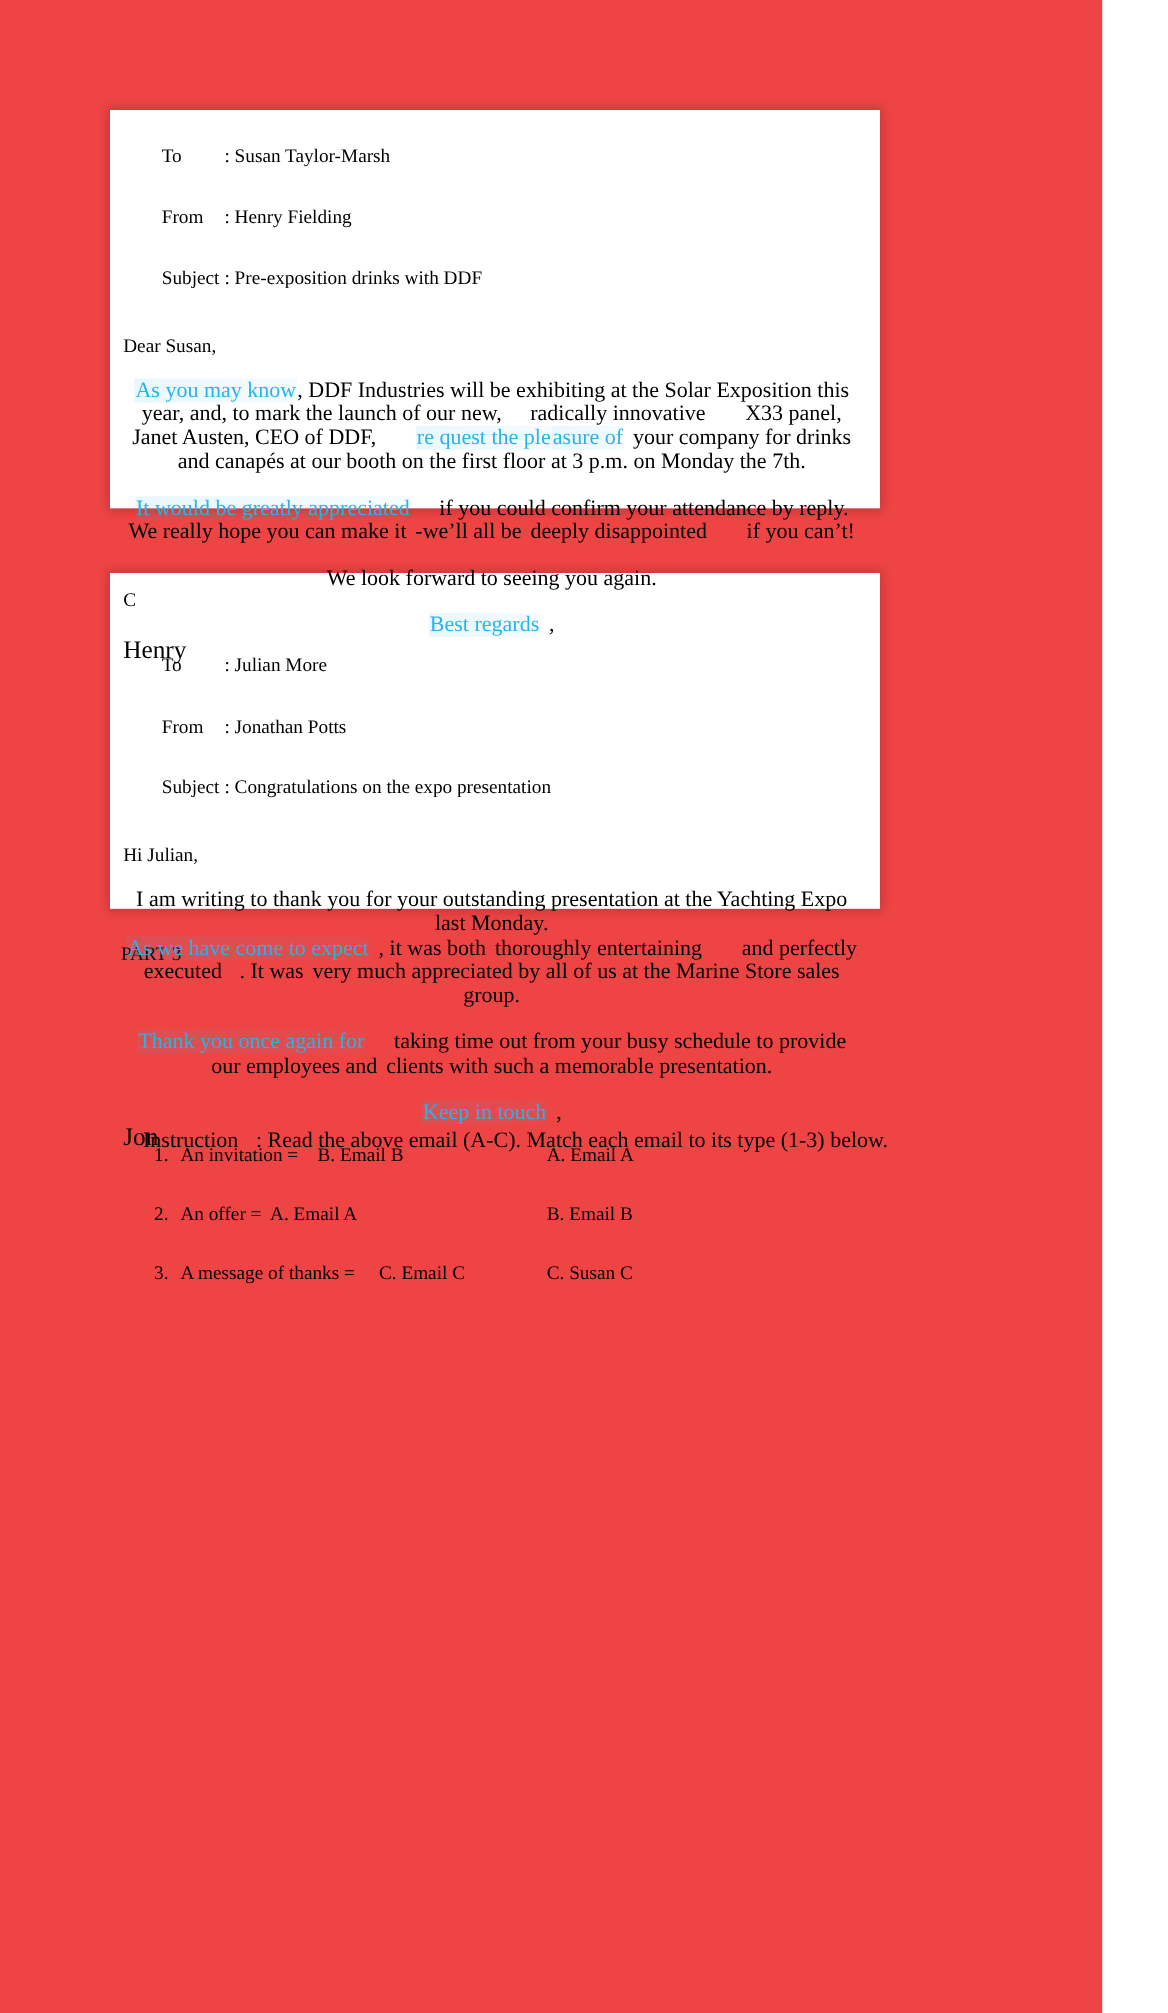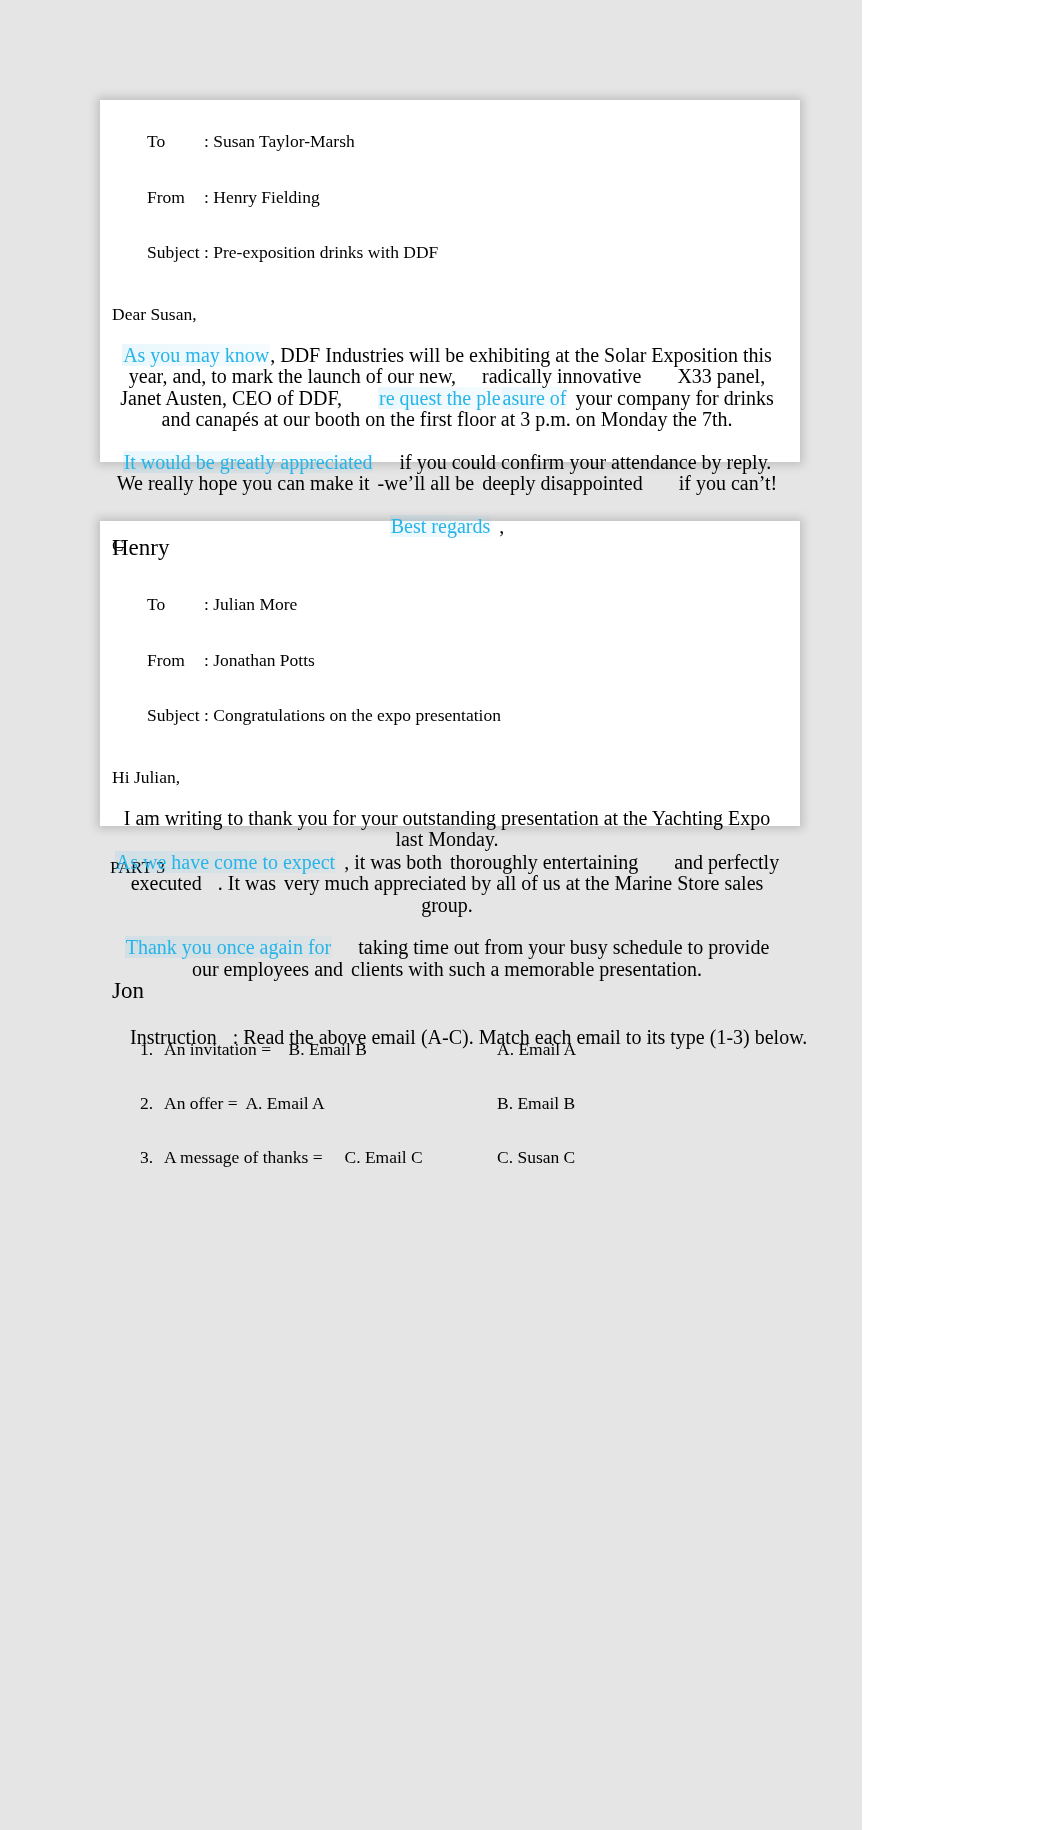--- a/index.html
+++ b/index.html
@@ -11,23 +11,23 @@
   body {
     width: 1062px;
     height: 1830px;
     position: relative;
     font-family: "Liberation Serif", "DejaVu Serif", serif;
     color: #000000;
     overflow: hidden;
   }
   .page {
     position: relative;
-    width: 862px;
+    width: 1002px;
     height: 1830px;
-    background: #e5e5e5;
+    background: #ef4444;
   }
 
   
   .email-card {
     position: absolute;
     background: #ffffff;
     box-shadow: 0 0 9px 3px rgba(0,0,0,0.17);
     box-sizing: border-box;
   }
   .email-card::before {
@@ -164,20 +164,21 @@
       <div class="salutation">Dear Susan,</div>
 
       <div class="para">
         <span class="hl">As  you may know</span><span>, DDF Industries will be exhibiting at the Solar Exposition this year, and, to mark t</span><span>he launch of our new,</span><span class="sp3"></span><span>radically innovative</span><span class="sp4"></span><span>X33 panel, Janet Austen, CEO of DDF,</span><span class="sp4"></span><span class="hl">re quest the ple</span><span class="hl">asure of</span><span class="sp"></span><span>your company for drinks and canapés at our booth on the first floor at 3 p.m. on Monday th</span><span>e 7th.</span>
       </div>
 
       <div class="para">
         <span class="hl">It would be greatly appreciated</span><span class="sp3"></span><span>if you could confirm your attendance by reply. We really hope you c</span><span>an make it</span><span class="sp"></span><span>-we’ll all be</span><span class="sp"></span><span>deeply disappointed</span><span class="sp4"></span><span>if you can’t!</span>
       </div>
 
+      <div class="para">We look forward to seeing you again.</div>
 
       <div class="para">
         <span class="hl">Best regards</span><span class="sp"></span><span>,</span>
       </div>
       <div class="sig-name">Henry</div>
 
     </div>
   </div>
 
   <div class="email-card" id="email-card-c">
@@ -199,20 +200,23 @@
 
       <div class="para">I am writing to thank you for your outstanding presentation at the Yachting Expo last Monday.</div>
       <div class="para tight">
         <span class="hl">As we have come to expect</span><span class="sp"></span><span>, it was both</span><span class="sp"></span><span>thoroughly entertaining</span><span class="sp4"></span><span>and  perfectly executed</span><span class="sp2"></span><span>. It was</span><span class="sp"></span><span>very much appreciated by all of us at the Marine Store sales group.</span>
       </div>
 
       <div class="para">
         <span class="hl">Thank you once again for</span><span class="sp3"></span><span>taking time out from your busy schedule to provide our employees and</span><span class="sp"></span><span>clients with such a memorable presentation.</span>
       </div>
 
+      <div class="para">
+        <span class="hl">Keep in touch</span><span class="sp"></span><span>,</span>
+      </div>
       <div class="sig-name">Jon</div>
 
     </div>
   </div>
 
   <div id="part-3">PART 3</div>
 
   <div id="instruction-line">
     <span>Instruction</span><span class="sp2"></span><span>: Read the above email (A-C). Match each email to its type (1-3) below.</span>
   </div>

